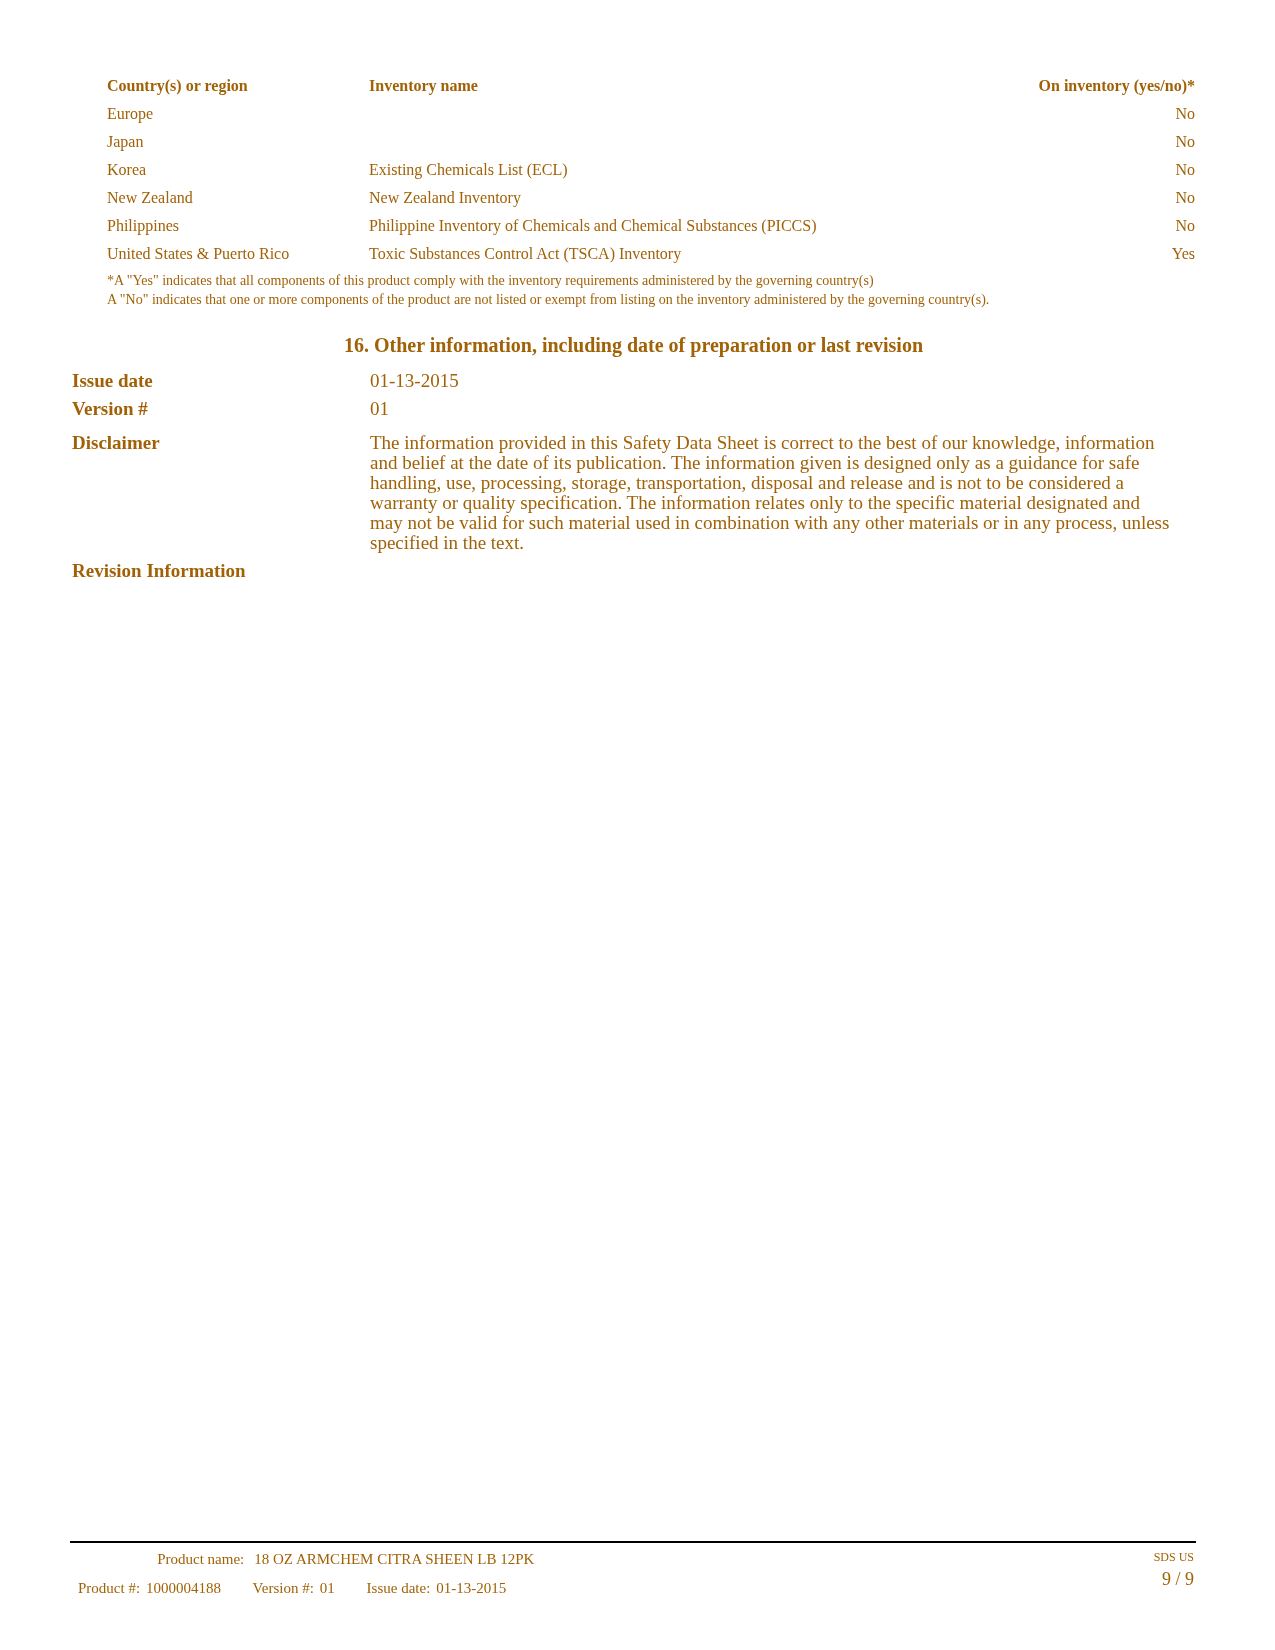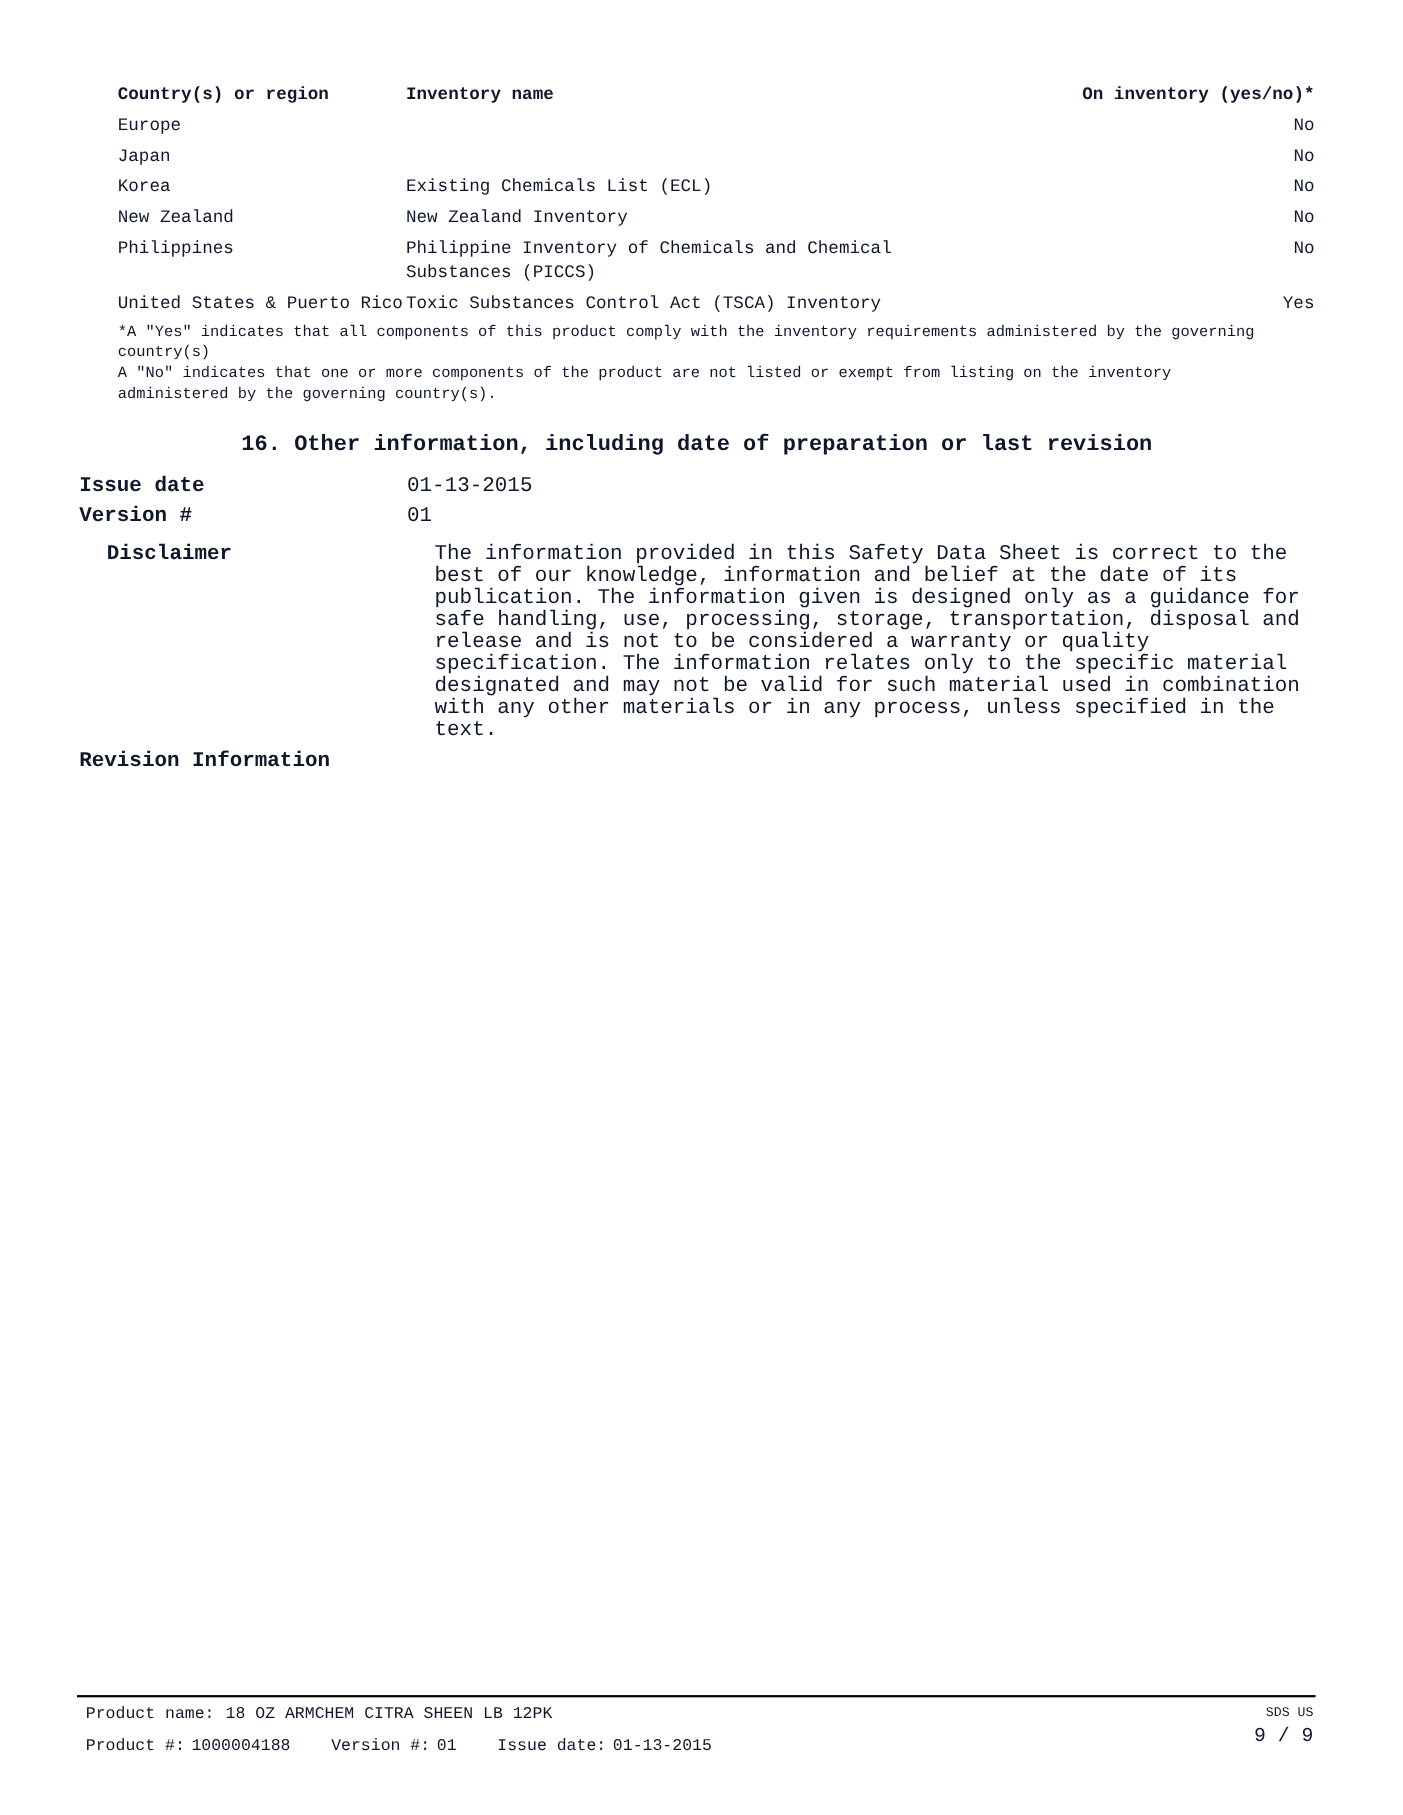--- a/index.html
+++ b/index.html
@@ -1,22 +1,22 @@
 <!DOCTYPE html>
 <html><head>
 <meta charset="utf-8">
 <style>
   html, body { margin: 0; padding: 0; background: #ffffff; }
   .page {
     position: relative;
     width: 1275px;
     height: 1650px;
     background: #ffffff;
-    color: #0f172a;
-    font-family: Liberation Mono, monospace;
+    color: #a16207;
+    font-family: Liberation Serif, serif;
     overflow: hidden;
   }
   .content {
     position: absolute;
     left: 72px;
     top: 75px;
     width: 1123px;
   }
 
   
@@ -38,39 +38,39 @@
   .section-heading {
     margin-top: 24px;
     font-size: 20px;
     font-weight: bold;
     line-height: 24px;
     text-align: center;
   }
 
   .fields { margin-top: 14px; font-size: 19px; }
   .field-row { display: flex; align-items: flex-start; margin-bottom: 8px; line-height: 20px; }
-  .field-row.spaced { margin-top: 14px; justify-content: flex-end; }
+  .field-row.spaced { margin-top: 14px; }
   .field-label { width: 298px; flex-shrink: 0; font-weight: bold; }
   .field-value { width: 800px; }
   .field-value .rev-line { line-height: 20px; }
 
   
   .footer {
     position: absolute;
     left: 70px;
     top: 1541px;
     width: 1126px;
     border-top: 2px solid #000000;
     padding-top: 6px;
     display: flex;
     justify-content: space-between;
     align-items: flex-start;
   }
   .footer-left { padding-left: 8px; font-size: 15px; }
-  .footer-line1 { line-height: 20px; }
+  .footer-line1 { line-height: 20px; text-align: right; }
   .footer-line2 { line-height: 20px; margin-top: 9px; }
   .footer-line1 .val { margin-left: 10px; }
   .footer-line2 .group { margin-right: 28px; }
   .footer-line2 .group .val { margin-left: 6px; }
   .footer-right { text-align: right; padding-right: 2px; }
   .sds-region { font-size: 12px; line-height: 16px; }
   .page-indicator { font-size: 18px; line-height: 22px; margin-top: 3px; }
 </style>
 </head>
 <body>

